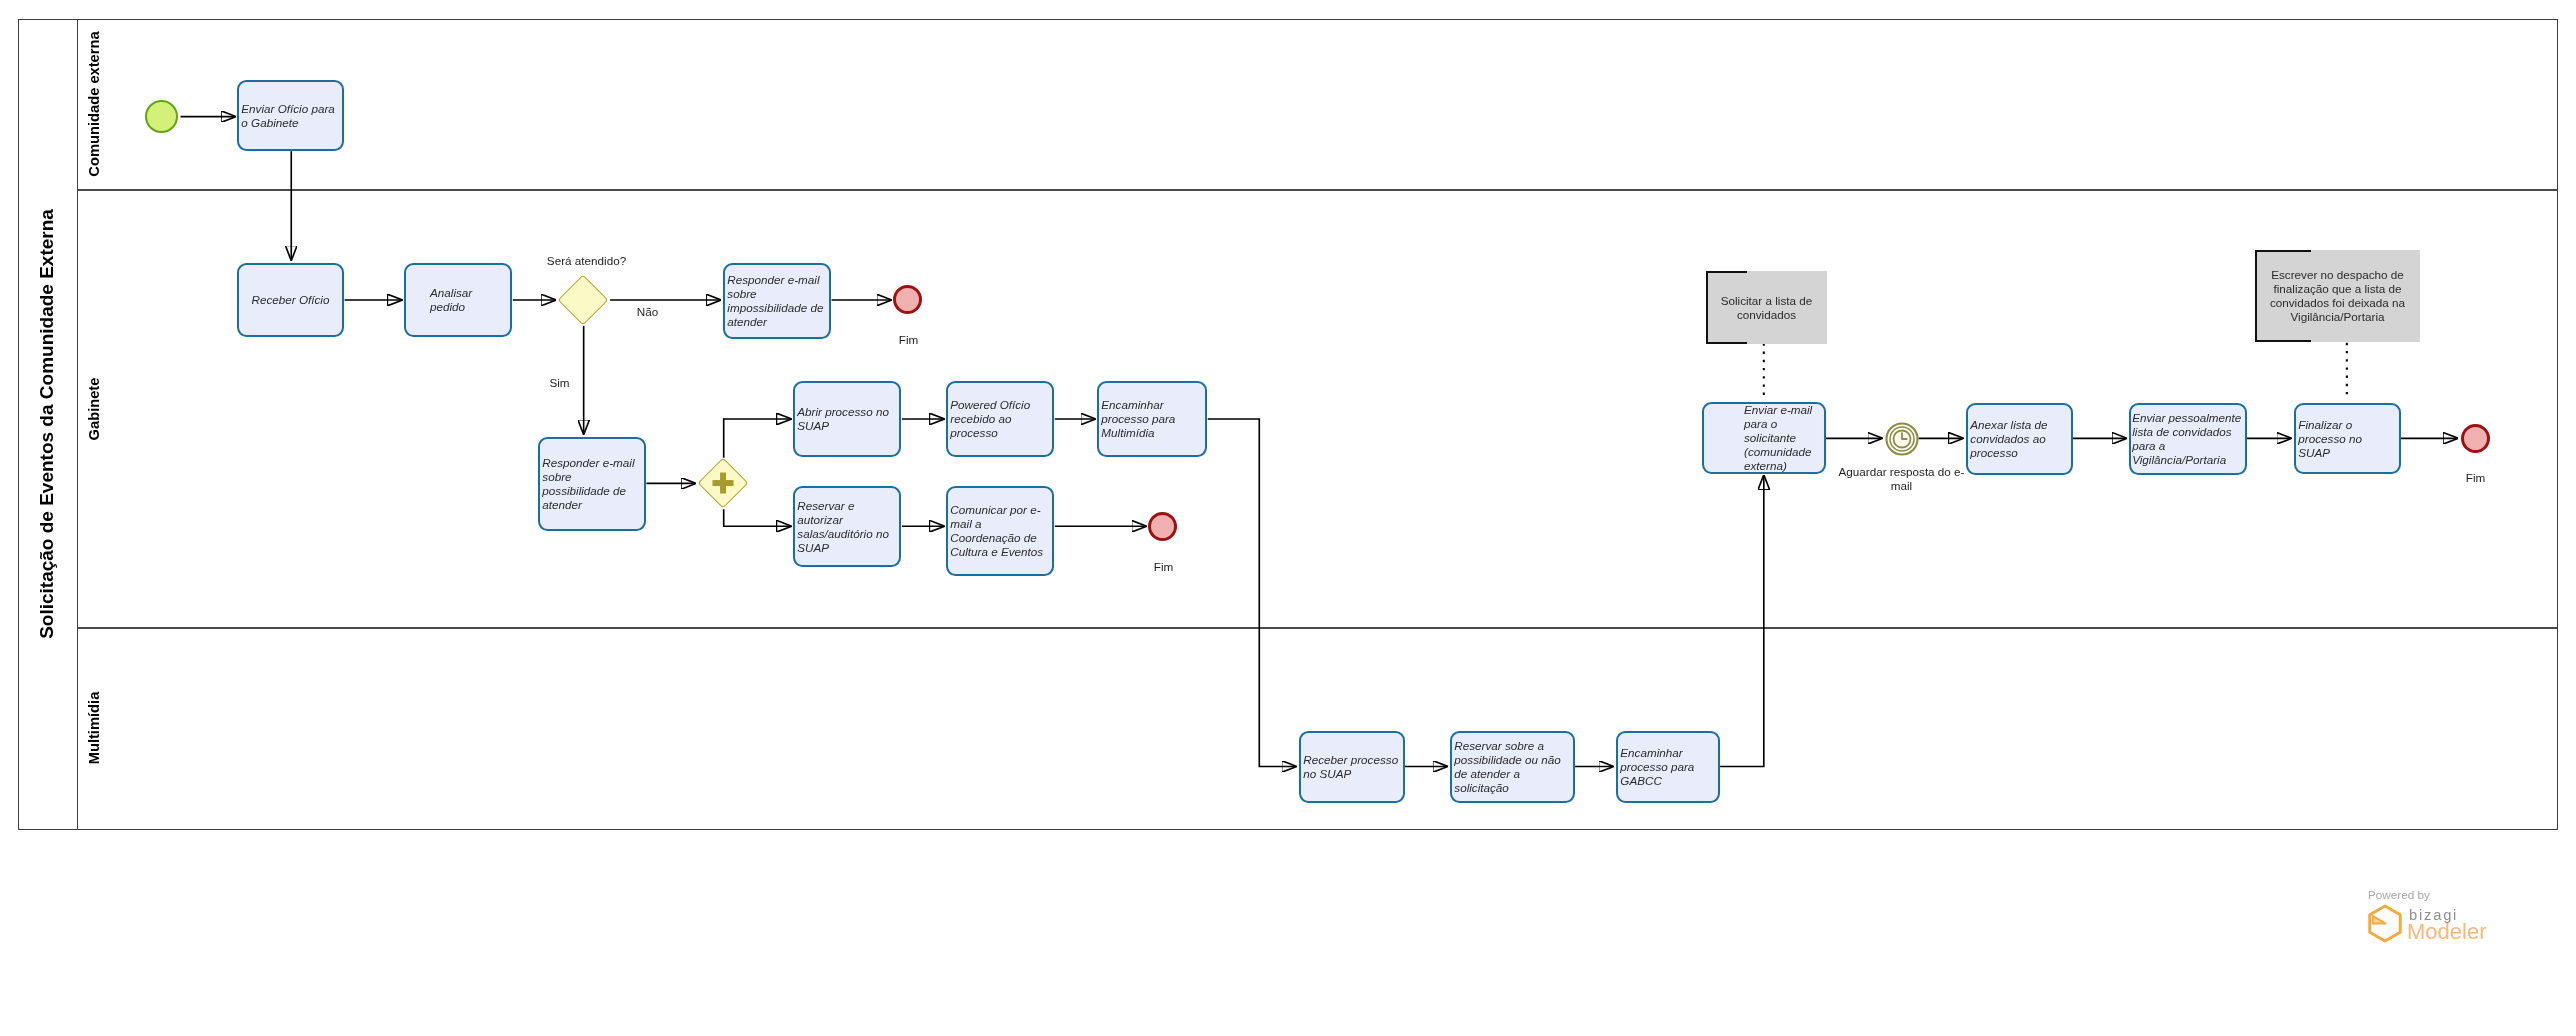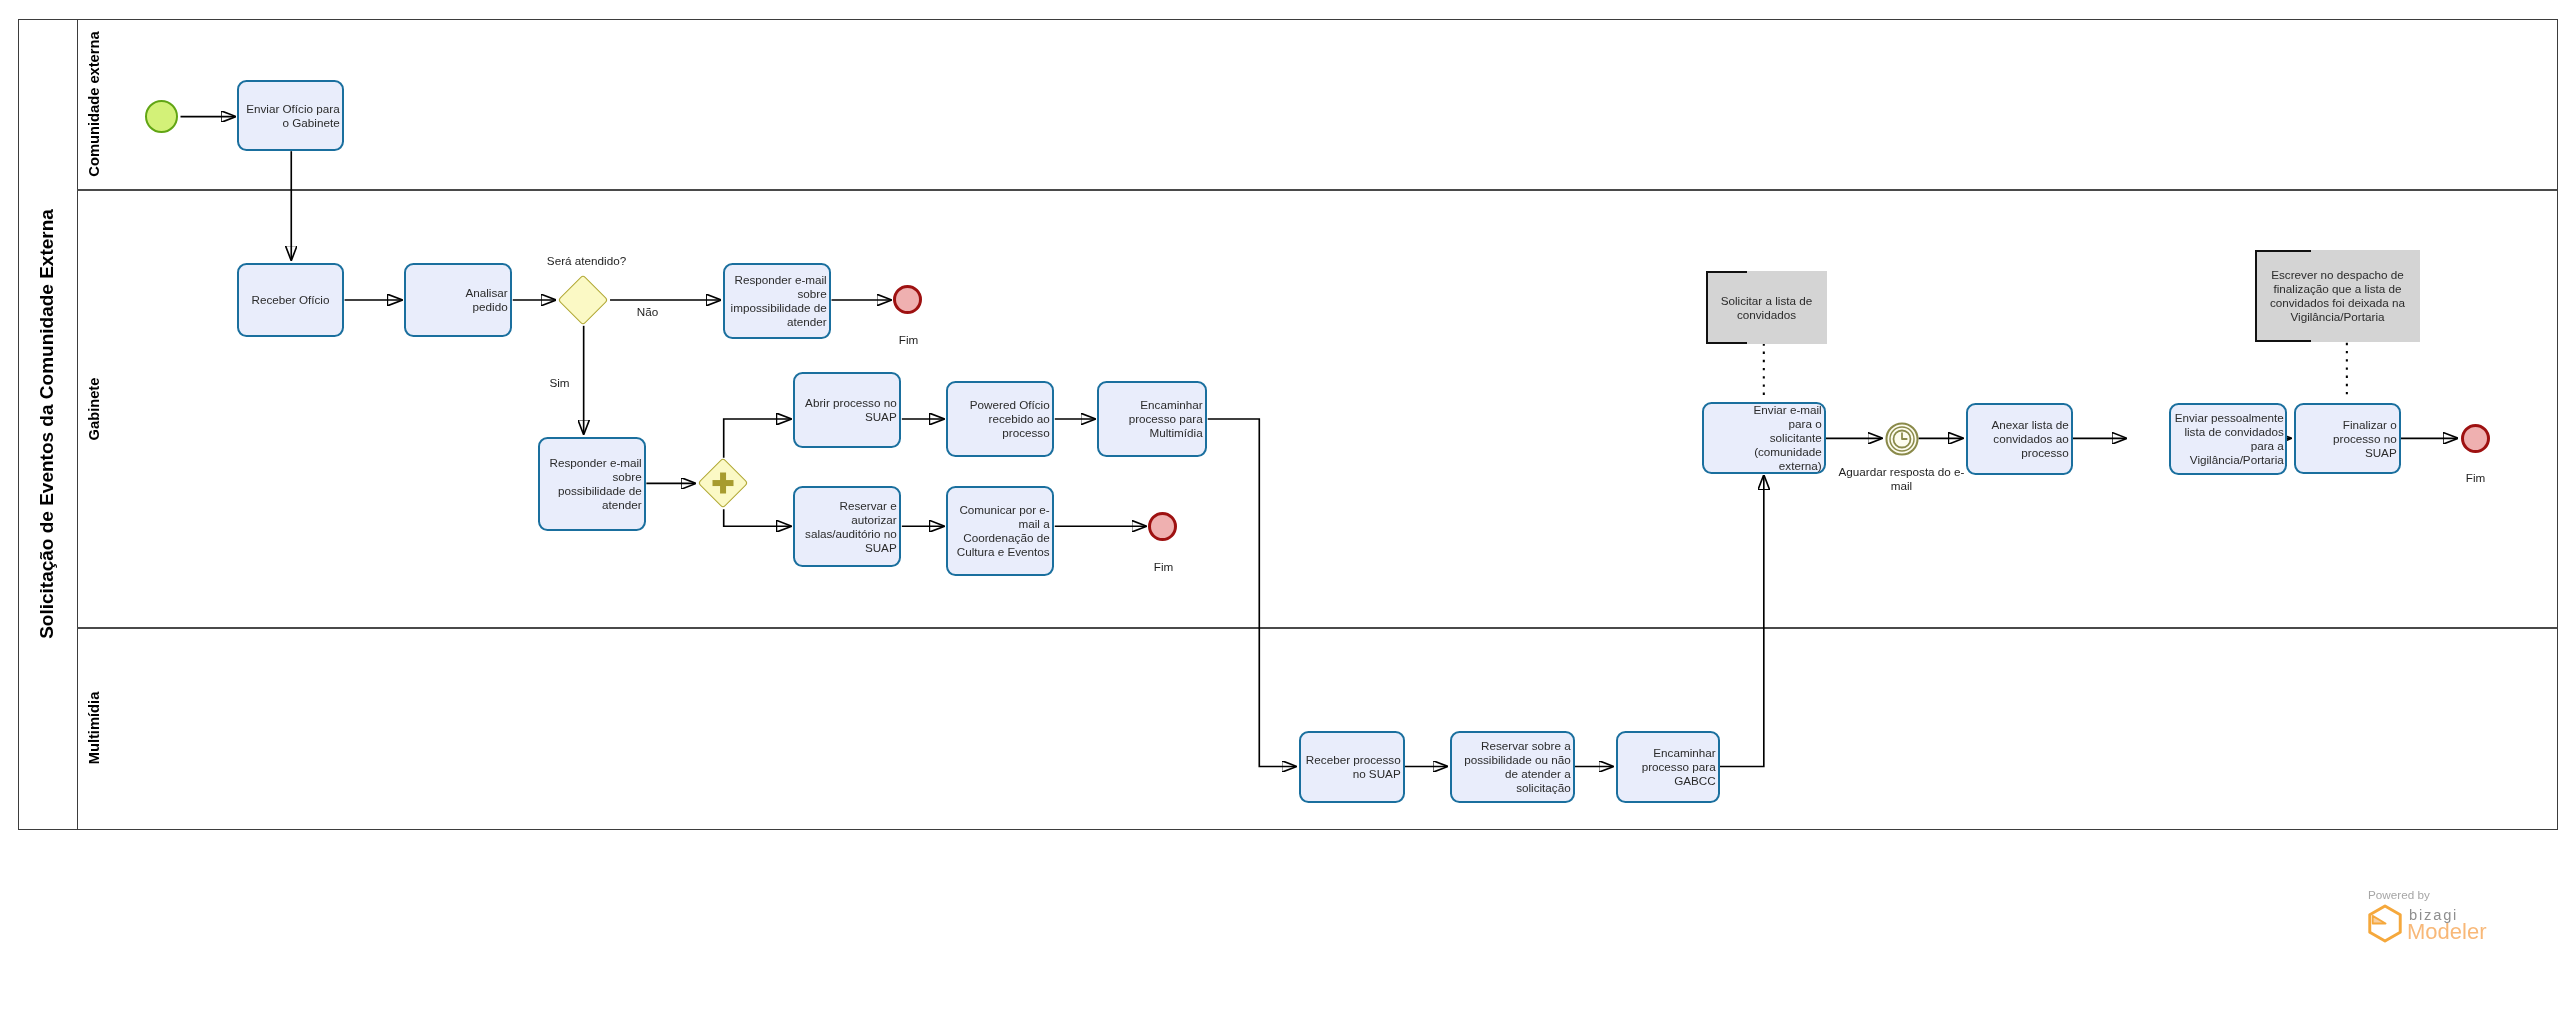--- a/index.html
+++ b/index.html
@@ -6,21 +6,21 @@
   body{font-family:"Liberation Sans", sans-serif; width:2576px; height:1036px; position:relative; overflow:hidden;}
   .abs{position:absolute;}
   
   .pool{position:absolute; left:17.6px; top:19px; width:2540px; height:811px; border:1.8px solid #3d3d3d; box-sizing:border-box; background:#fff;}
   .pool-title-cell{position:absolute; left:17.6px; top:19px; width:60px; height:811px; border-right:1.8px solid #3d3d3d; box-sizing:border-box;}
   .lane-divider{position:absolute; left:77px; width:2480px; height:1.8px; background:#4a4a4a;}
   .vtext{position:absolute; transform:translate(-50%,-50%) rotate(-90deg); transform-origin:center; white-space:nowrap; color:#000; font-weight:bold; text-align:center;}
   .pool-title{font-size:19px;}
   .lane-title{font-size:14.7px;}
   
-  .task{position:absolute; box-sizing:border-box; background:#e9edfb; border:2.3px solid #1a6f9e; border-radius:9.4px; display:flex; align-items:center; justify-content:center; text-align:right; color:#2b2b2b; font-size:11.7px; line-height:14px; padding:1.2px 2.3px;}
+  .task{position:absolute; box-sizing:border-box; background:#e9edfb; border:2.3px solid #1a6f9e; border-radius:9.4px; display:flex; align-items:center; justify-content:center; text-align:left; color:#2b2b2b; font-size:11.7px; line-height:14px; padding:1.2px 2.3px;font-style:italic;}
   .event{position:absolute; box-sizing:border-box; border-radius:50%;}
   .start{width:33px; height:33px; background:#d3f178; border:2.3px solid #61a514;}
   .end{width:29px; height:29px; background:#efb0b0; border:3.5px solid #9e1111;}
   .gateway{position:absolute; width:36px; height:36px; box-sizing:border-box; background:#fbf9c5; border:1.8px solid #b1a835; border-radius:3.5px; transform:rotate(45deg);}
   .gw-inner{position:absolute; inset:0; transform:rotate(-45deg); display:flex; align-items:center; justify-content:center;}
   .plus-h{position:absolute; width:21px; height:5.9px; background:#a79b2e; left:50%; top:50%; transform:translate(-50%,-50%);}
   .plus-v{position:absolute; width:5.9px; height:21px; background:#a79b2e; left:50%; top:50%; transform:translate(-50%,-50%);}
   .flow-label{position:absolute; color:#1f1f1f; font-size:11.7px; text-align:center; line-height:14px;}
   .annotation{position:absolute; box-sizing:border-box; background:#d4d4d4; color:#2b2b2b; font-size:11.7px; line-height:14px; display:flex; align-items:center; justify-content:center; text-align:center; padding:2.3px 4.7px;}
   .annotation .br-left{position:absolute; left:0; top:0; width:1.8px; height:100%; background:#111;}
@@ -104,21 +104,21 @@
 
 <div class="task" style="left:538px; top:437px; width:108px; height:94px;">
     <span>Responder e-mail sobre possibilidade de atender</span>
   </div>
 <div class="gateway" style="left:705px; top:465px;">
     <div class="gw-inner">
       <div class="plus-h"></div>
       <div class="plus-v"></div>
     </div>
   </div>
-<div class="task" style="left:793px; top:372px; width:108px; height:76px;">
+<div class="task" style="left:793px; top:381px; width:108px; height:76px;">
     <span>Abrir processo no SUAP</span>
   </div>
 <div class="task" style="left:793px; top:486px; width:108px; height:81px;">
     <span>Reservar e autorizar salas/auditório no SUAP</span>
   </div>
 <div class="task" style="left:946px; top:381px; width:108px; height:76px;">
     <span>Powered Ofício recebido ao processo</span>
   </div>
 <div class="task" style="left:1097px; top:381px; width:110px; height:76px;">
     <span>Encaminhar processo para Multimídia</span>
@@ -153,21 +153,21 @@
     <circle cx="29" cy="29" r="26.5" fill="#fdfcee" stroke="#8a8a4a" stroke-width="3.5"></circle>
     <circle cx="29" cy="29" r="20.5" fill="none" stroke="#8a8a4a" stroke-width="2.5"></circle>
     <circle cx="29" cy="29" r="14.5" fill="none" stroke="#8a8a4a" stroke-width="3"></circle>
     <path d="M29,29 V19 M29,29 H37" stroke="#8a8a4a" stroke-width="3" stroke-linecap="round" fill="none"></path>
   </svg>
 </div>
 <div class="flow-label" style="left:1837px; top:465px; width:129px;">Aguardar resposta do e-mail</div>
 <div class="task" style="left:1966px; top:403px; width:107px; height:72px;">
     <span>Anexar lista de convidados ao processo</span>
   </div>
-<div class="task" style="left:2129px; top:403px; width:118px; height:72px; padding:1.2px;margin-left:40px;">
+<div class="task" style="left:2129px; top:403px; width:118px; height:72px; padding:1.2px;">
     <span>Enviar pessoalmente lista de convidados para a Vigilância/Portaria</span>
   </div>
 <div class="annotation" style="left:2255px; top:250px; width:165px; height:92px;">
     <span>Escrever no despacho de finalização que a lista de convidados foi deixada na Vigilância/Portaria</span>
     <div class="br-left"></div>
     <div class="br-top"></div>
     <div class="br-bottom"></div>
   </div>
 <div class="task" style="left:2294px; top:403px; width:107px; height:71px;">
     <span>Finalizar o processo no SUAP</span>

